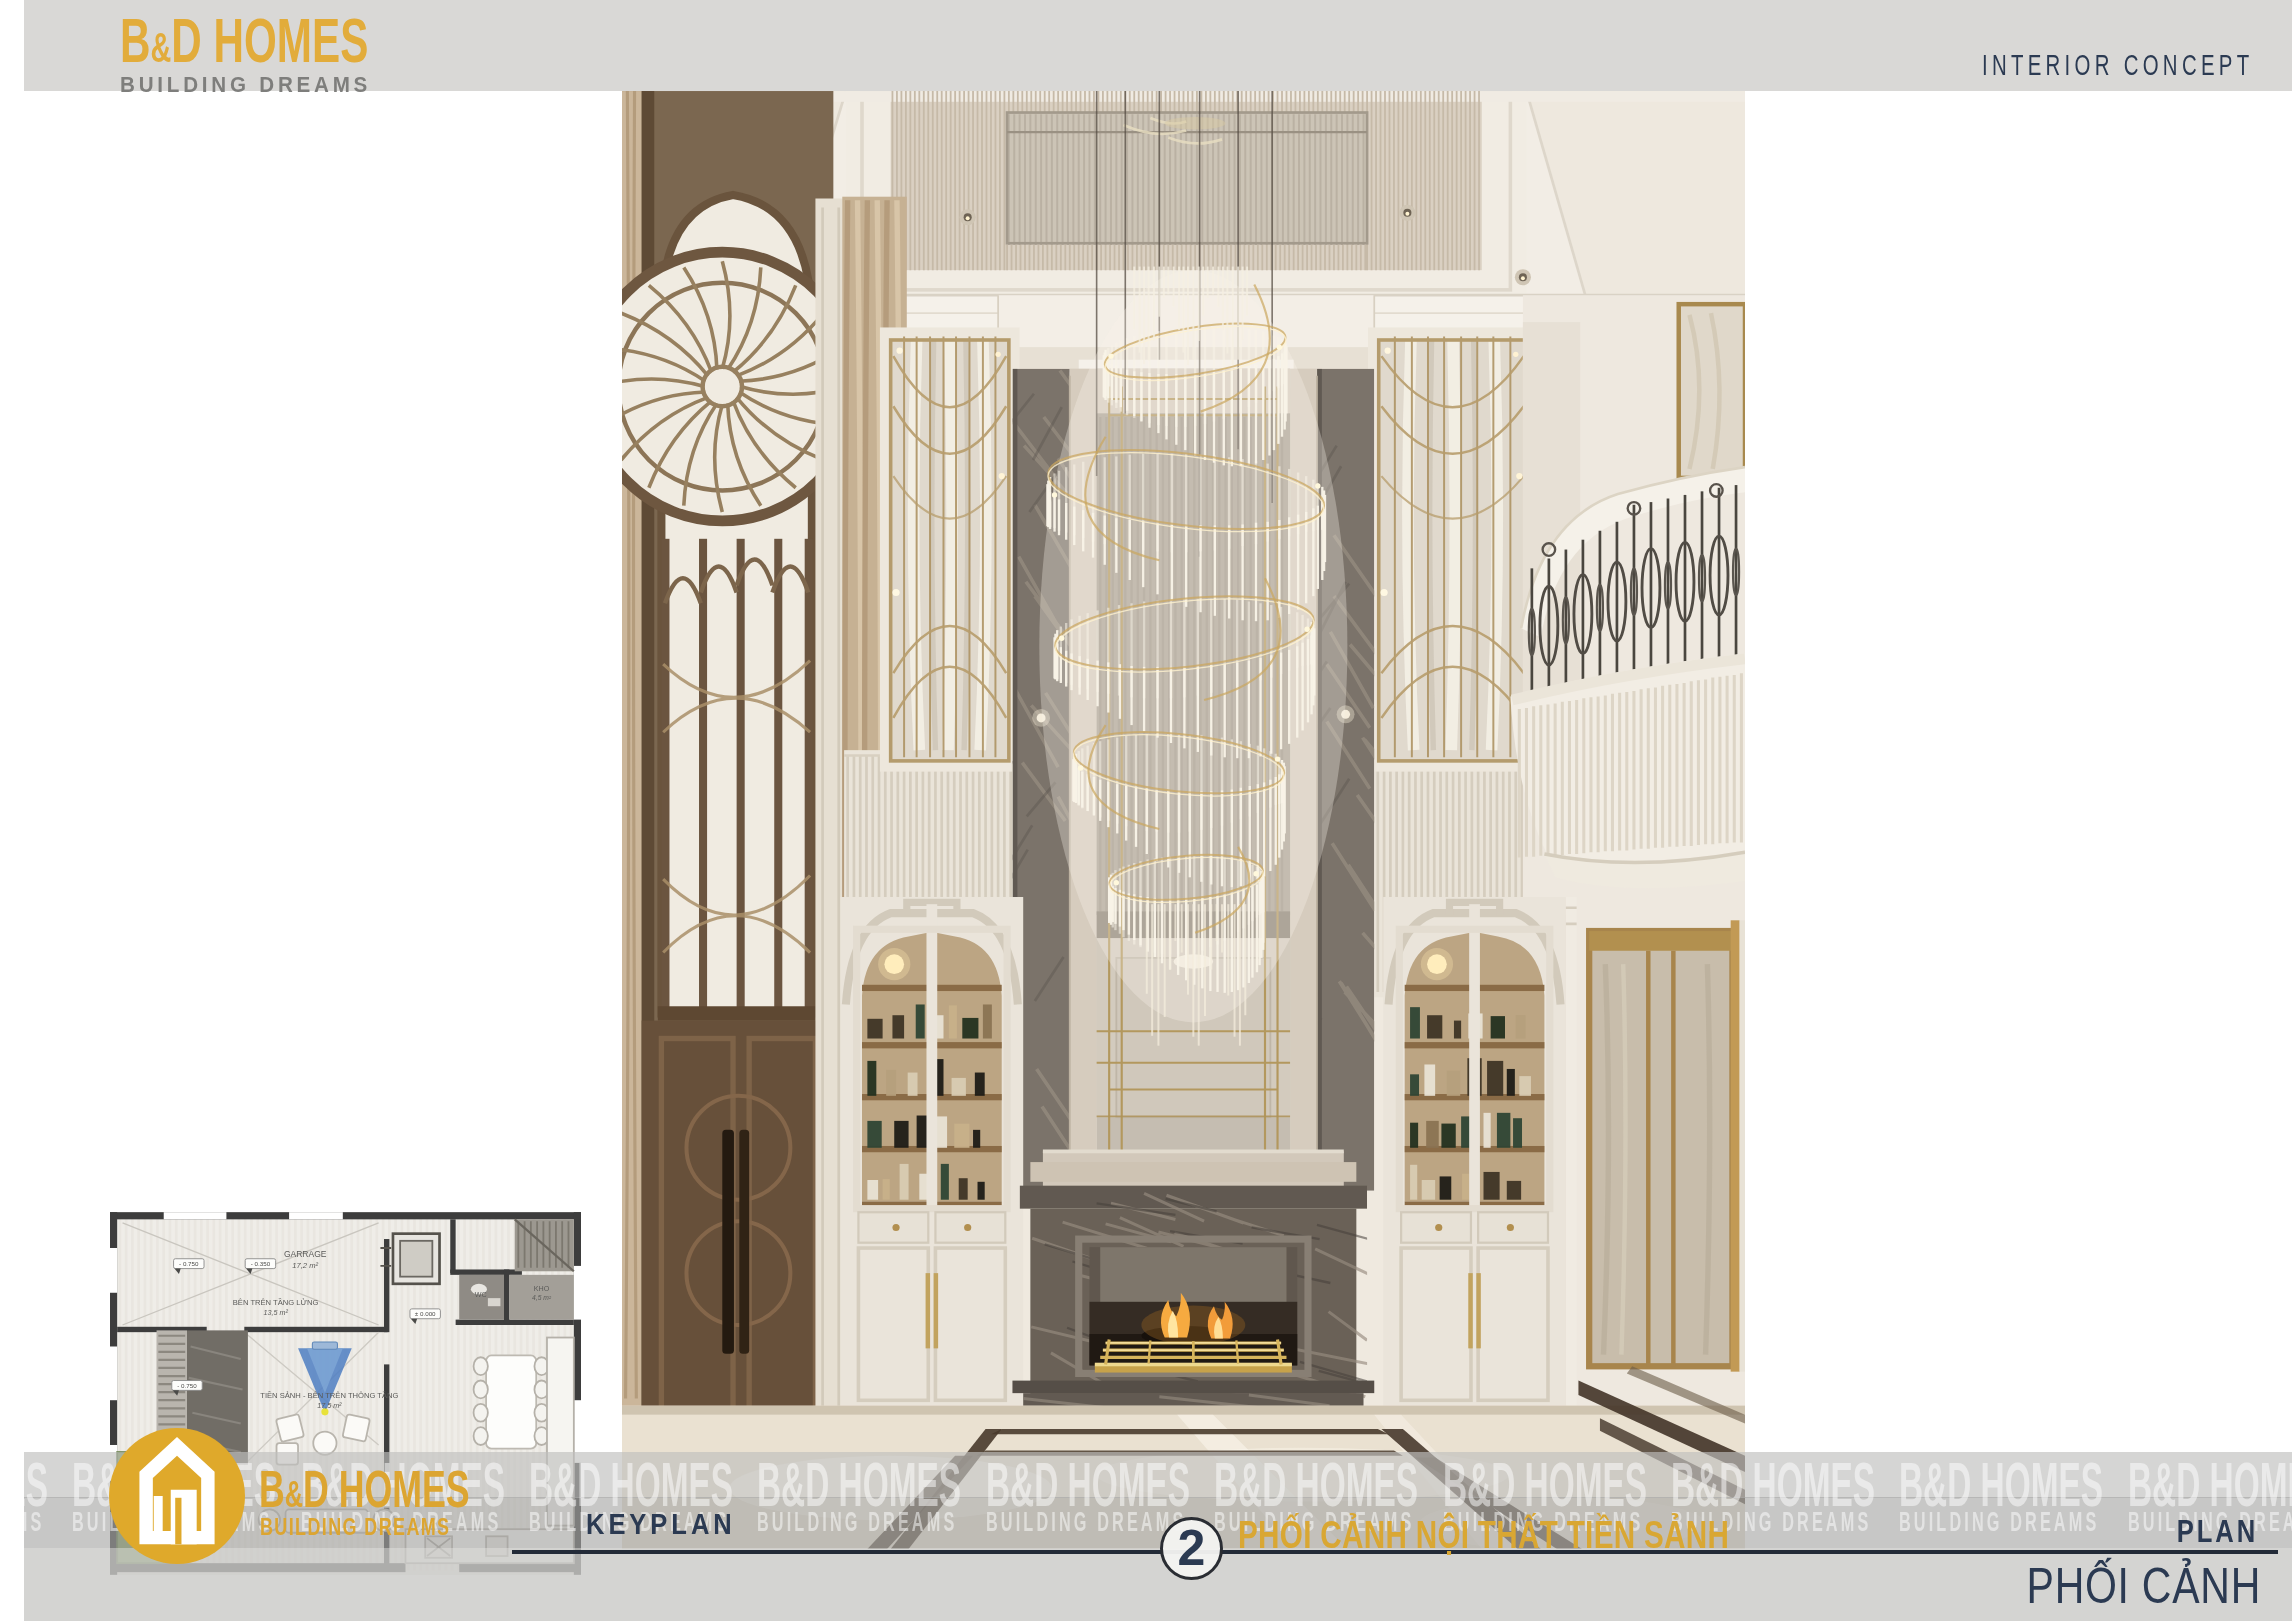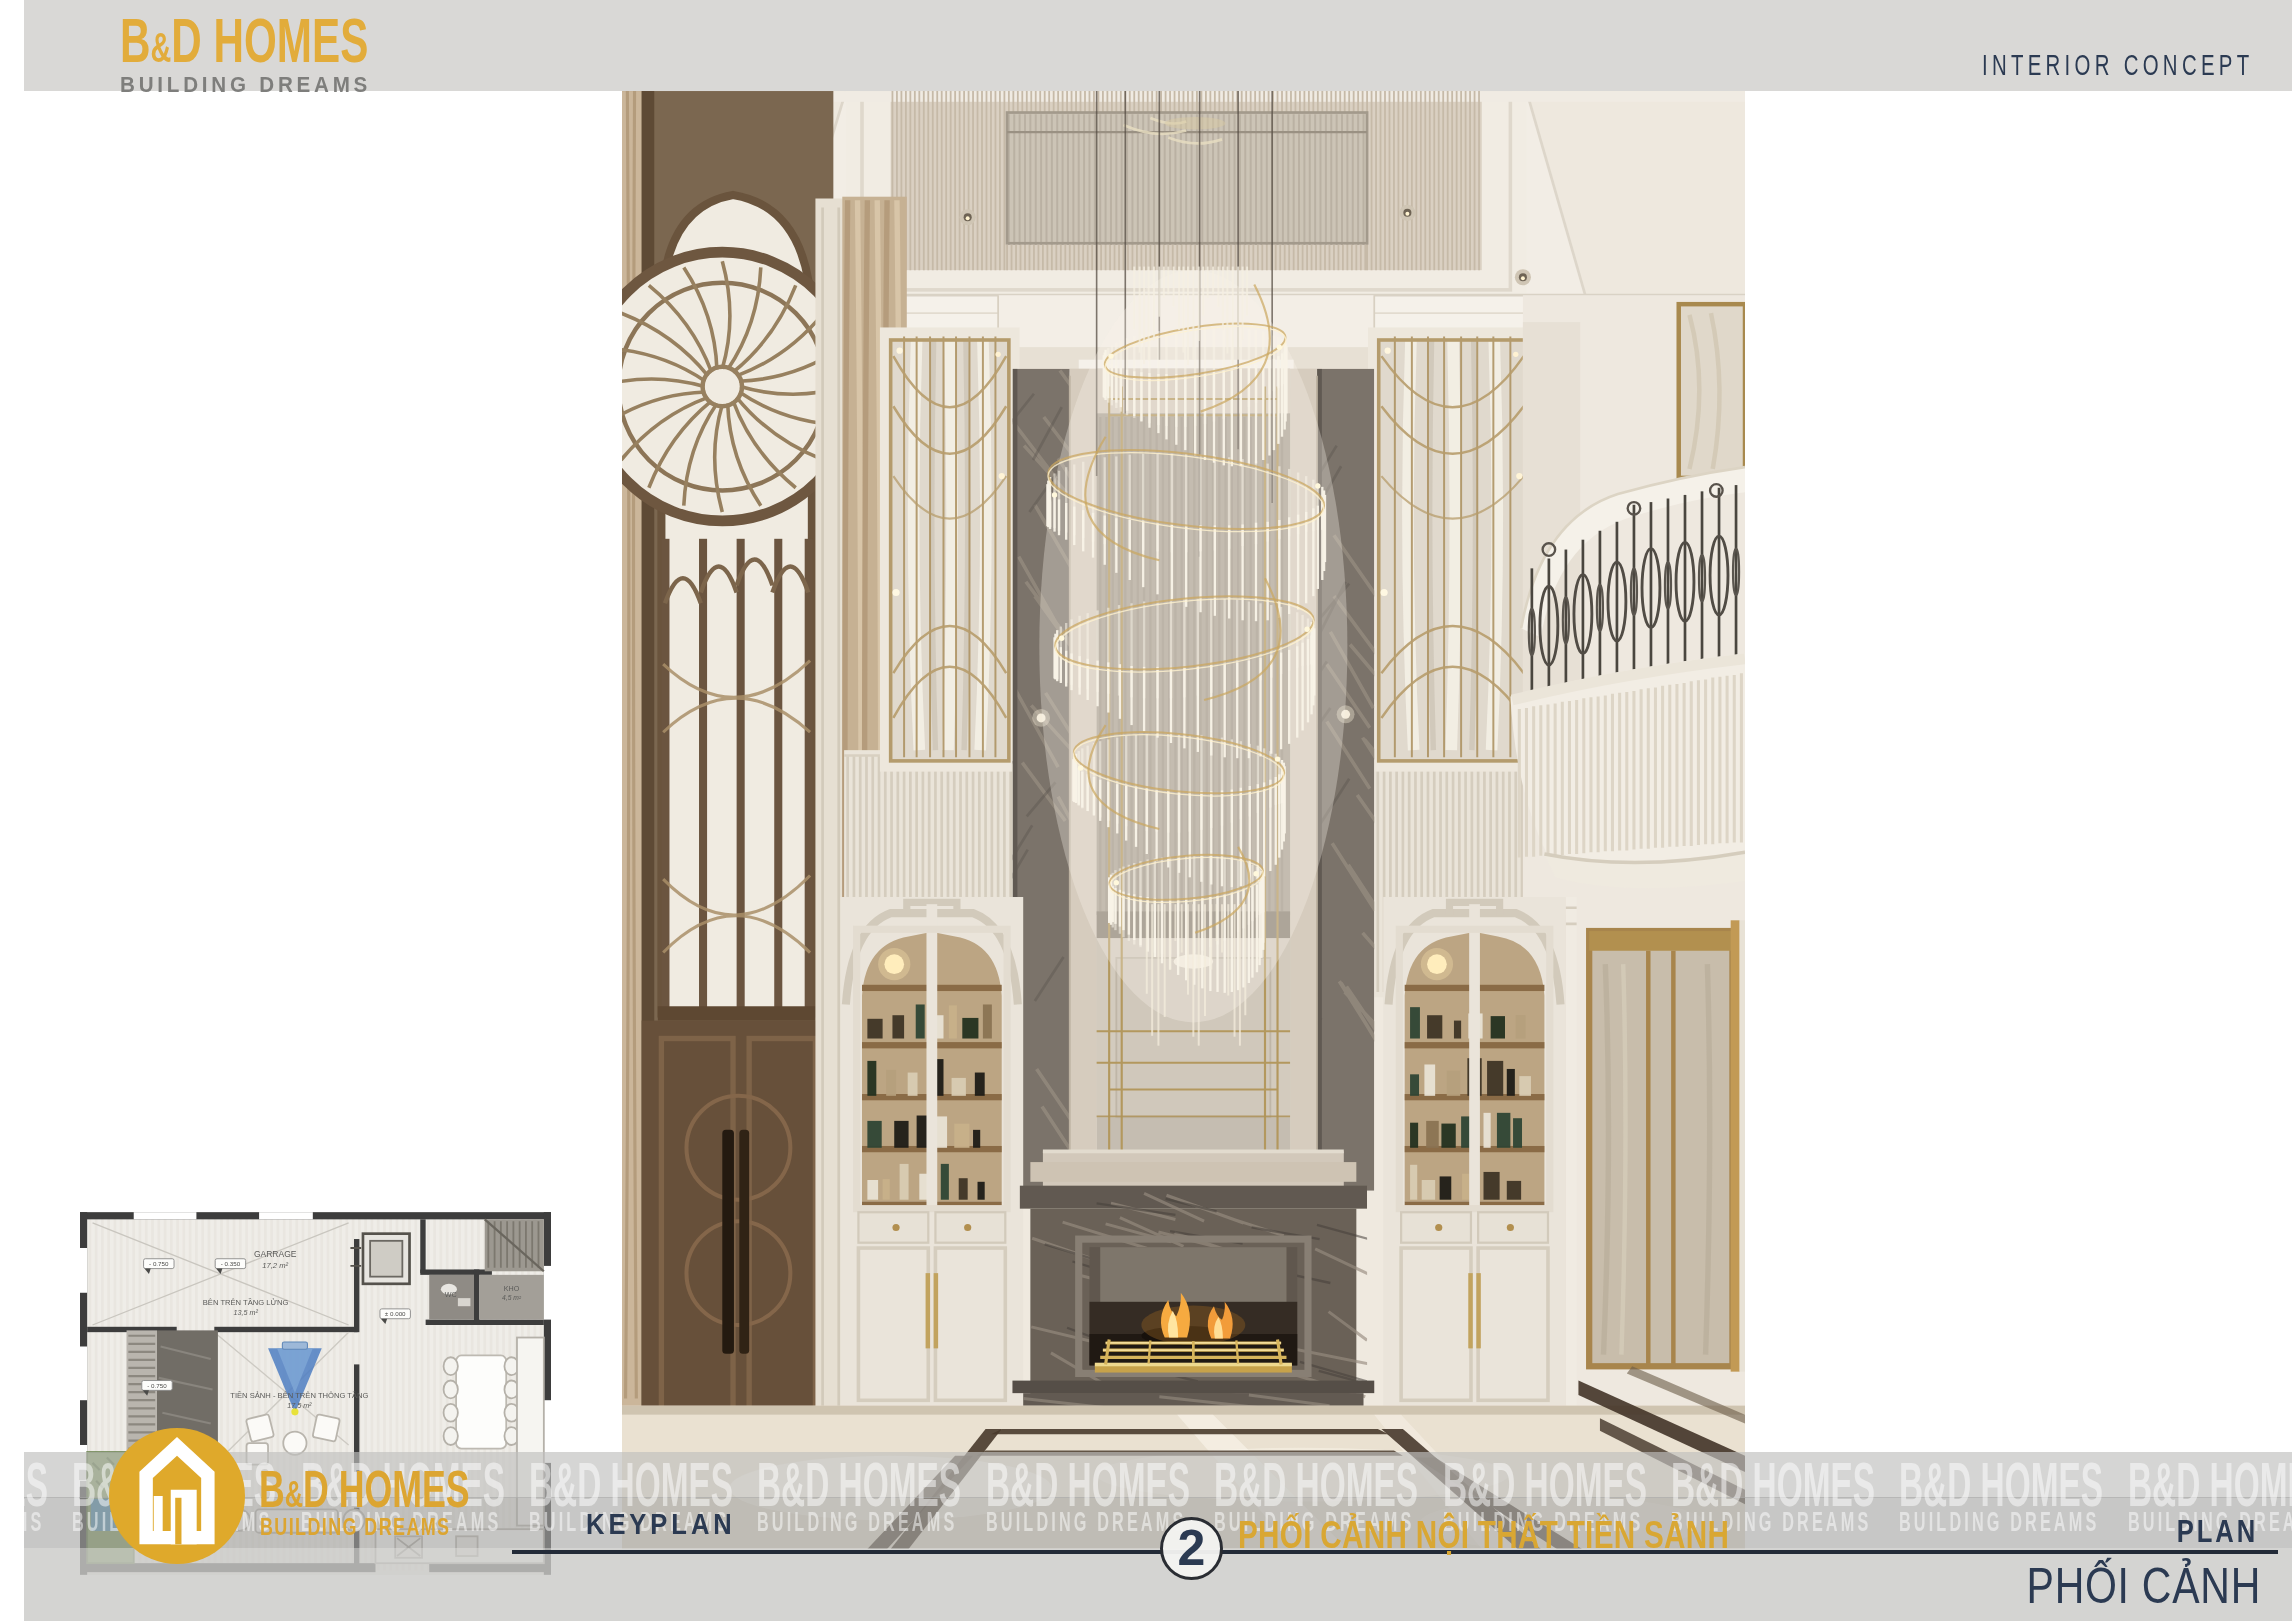--- a/index.html
+++ b/index.html
@@ -832,21 +832,21 @@
           <line x1="670" y1="908" x2="670" y2="962" stroke="#F4EDDD" stroke-width="2.2" opacity="0.75"></line>
           <line x1="677" y1="908" x2="677" y2="1010" stroke="#F4EDDD" stroke-width="2.2" opacity="0.75"></line>
           <line x1="684" y1="908" x2="684" y2="1056" stroke="#F4EDDD" stroke-width="2.2" opacity="0.75"></line>
           <line x1="690" y1="908" x2="690" y2="1066" stroke="#F4EDDD" stroke-width="2.2" opacity="0.75"></line>
           <line x1="696" y1="908" x2="696" y2="1032" stroke="#F4EDDD" stroke-width="2.2" opacity="0.75"></line>
 <path d="M706 216 Q760 320 646 358 M540 386 Q474 494 600 524 M718 544 Q774 650 650 680 M540 708 Q482 796 600 824 M688 844 Q728 910 640 940" stroke="#CBA65E" stroke-width="2.4" fill="none" opacity="0.7"></path>
 </g>
       </svg>
 </div>
 
-<div class="abs" style="left:56px;top:1212px;width:471px;height:363px">
+<div class="abs" style="left:86px;top:1212px;width:471px;height:363px">
 <svg width="471" height="363" viewBox="0 0 526 405" style="display:block">
 <rect x="0" y="0" width="526" height="405" fill="#EFEDE8"></rect>
 <path d="M4 4 V400 M11 4 V400 M18 4 V400 M25 4 V400 M32 4 V400 M39 4 V400 M46 4 V400 M53 4 V400 M60 4 V400 M67 4 V400 M74 4 V400 M81 4 V400 M88 4 V400 M95 4 V400 M102 4 V400 M109 4 V400 M116 4 V400 M123 4 V400 M130 4 V400 M137 4 V400 M144 4 V400 M151 4 V400 M158 4 V400 M165 4 V400 M172 4 V400 M179 4 V400 M186 4 V400 M193 4 V400 M200 4 V400 M207 4 V400 M214 4 V400 M221 4 V400 M228 4 V400 M235 4 V400 M242 4 V400 M249 4 V400 M256 4 V400 M263 4 V400 M270 4 V400 M277 4 V400 M284 4 V400 M291 4 V400 M298 4 V400 M305 4 V400 M312 4 V400 M319 4 V400 M326 4 V400 M333 4 V400 M340 4 V400 M347 4 V400 M354 4 V400 M361 4 V400 M368 4 V400 M375 4 V400 M382 4 V400 M389 4 V400 M396 4 V400 M403 4 V400 M410 4 V400 M417 4 V400 M424 4 V400 M431 4 V400 M438 4 V400 M445 4 V400 M452 4 V400 M459 4 V400 M466 4 V400 M473 4 V400 M480 4 V400 M487 4 V400 M494 4 V400 M501 4 V400 M508 4 V400 M515 4 V400 M522 4 V400" stroke="#E9E6E0" stroke-width="3" fill="none"></path>
 
 <g fill="#3D3D3D">
 <rect x="0" y="0" width="526" height="8"></rect>
 <rect x="0" y="0" width="8" height="405"></rect>
 <rect x="518" y="0" width="8" height="405"></rect>
 <rect x="0" y="392" width="330" height="10"></rect>
 <rect x="390" y="392" width="136" height="10"></rect>

